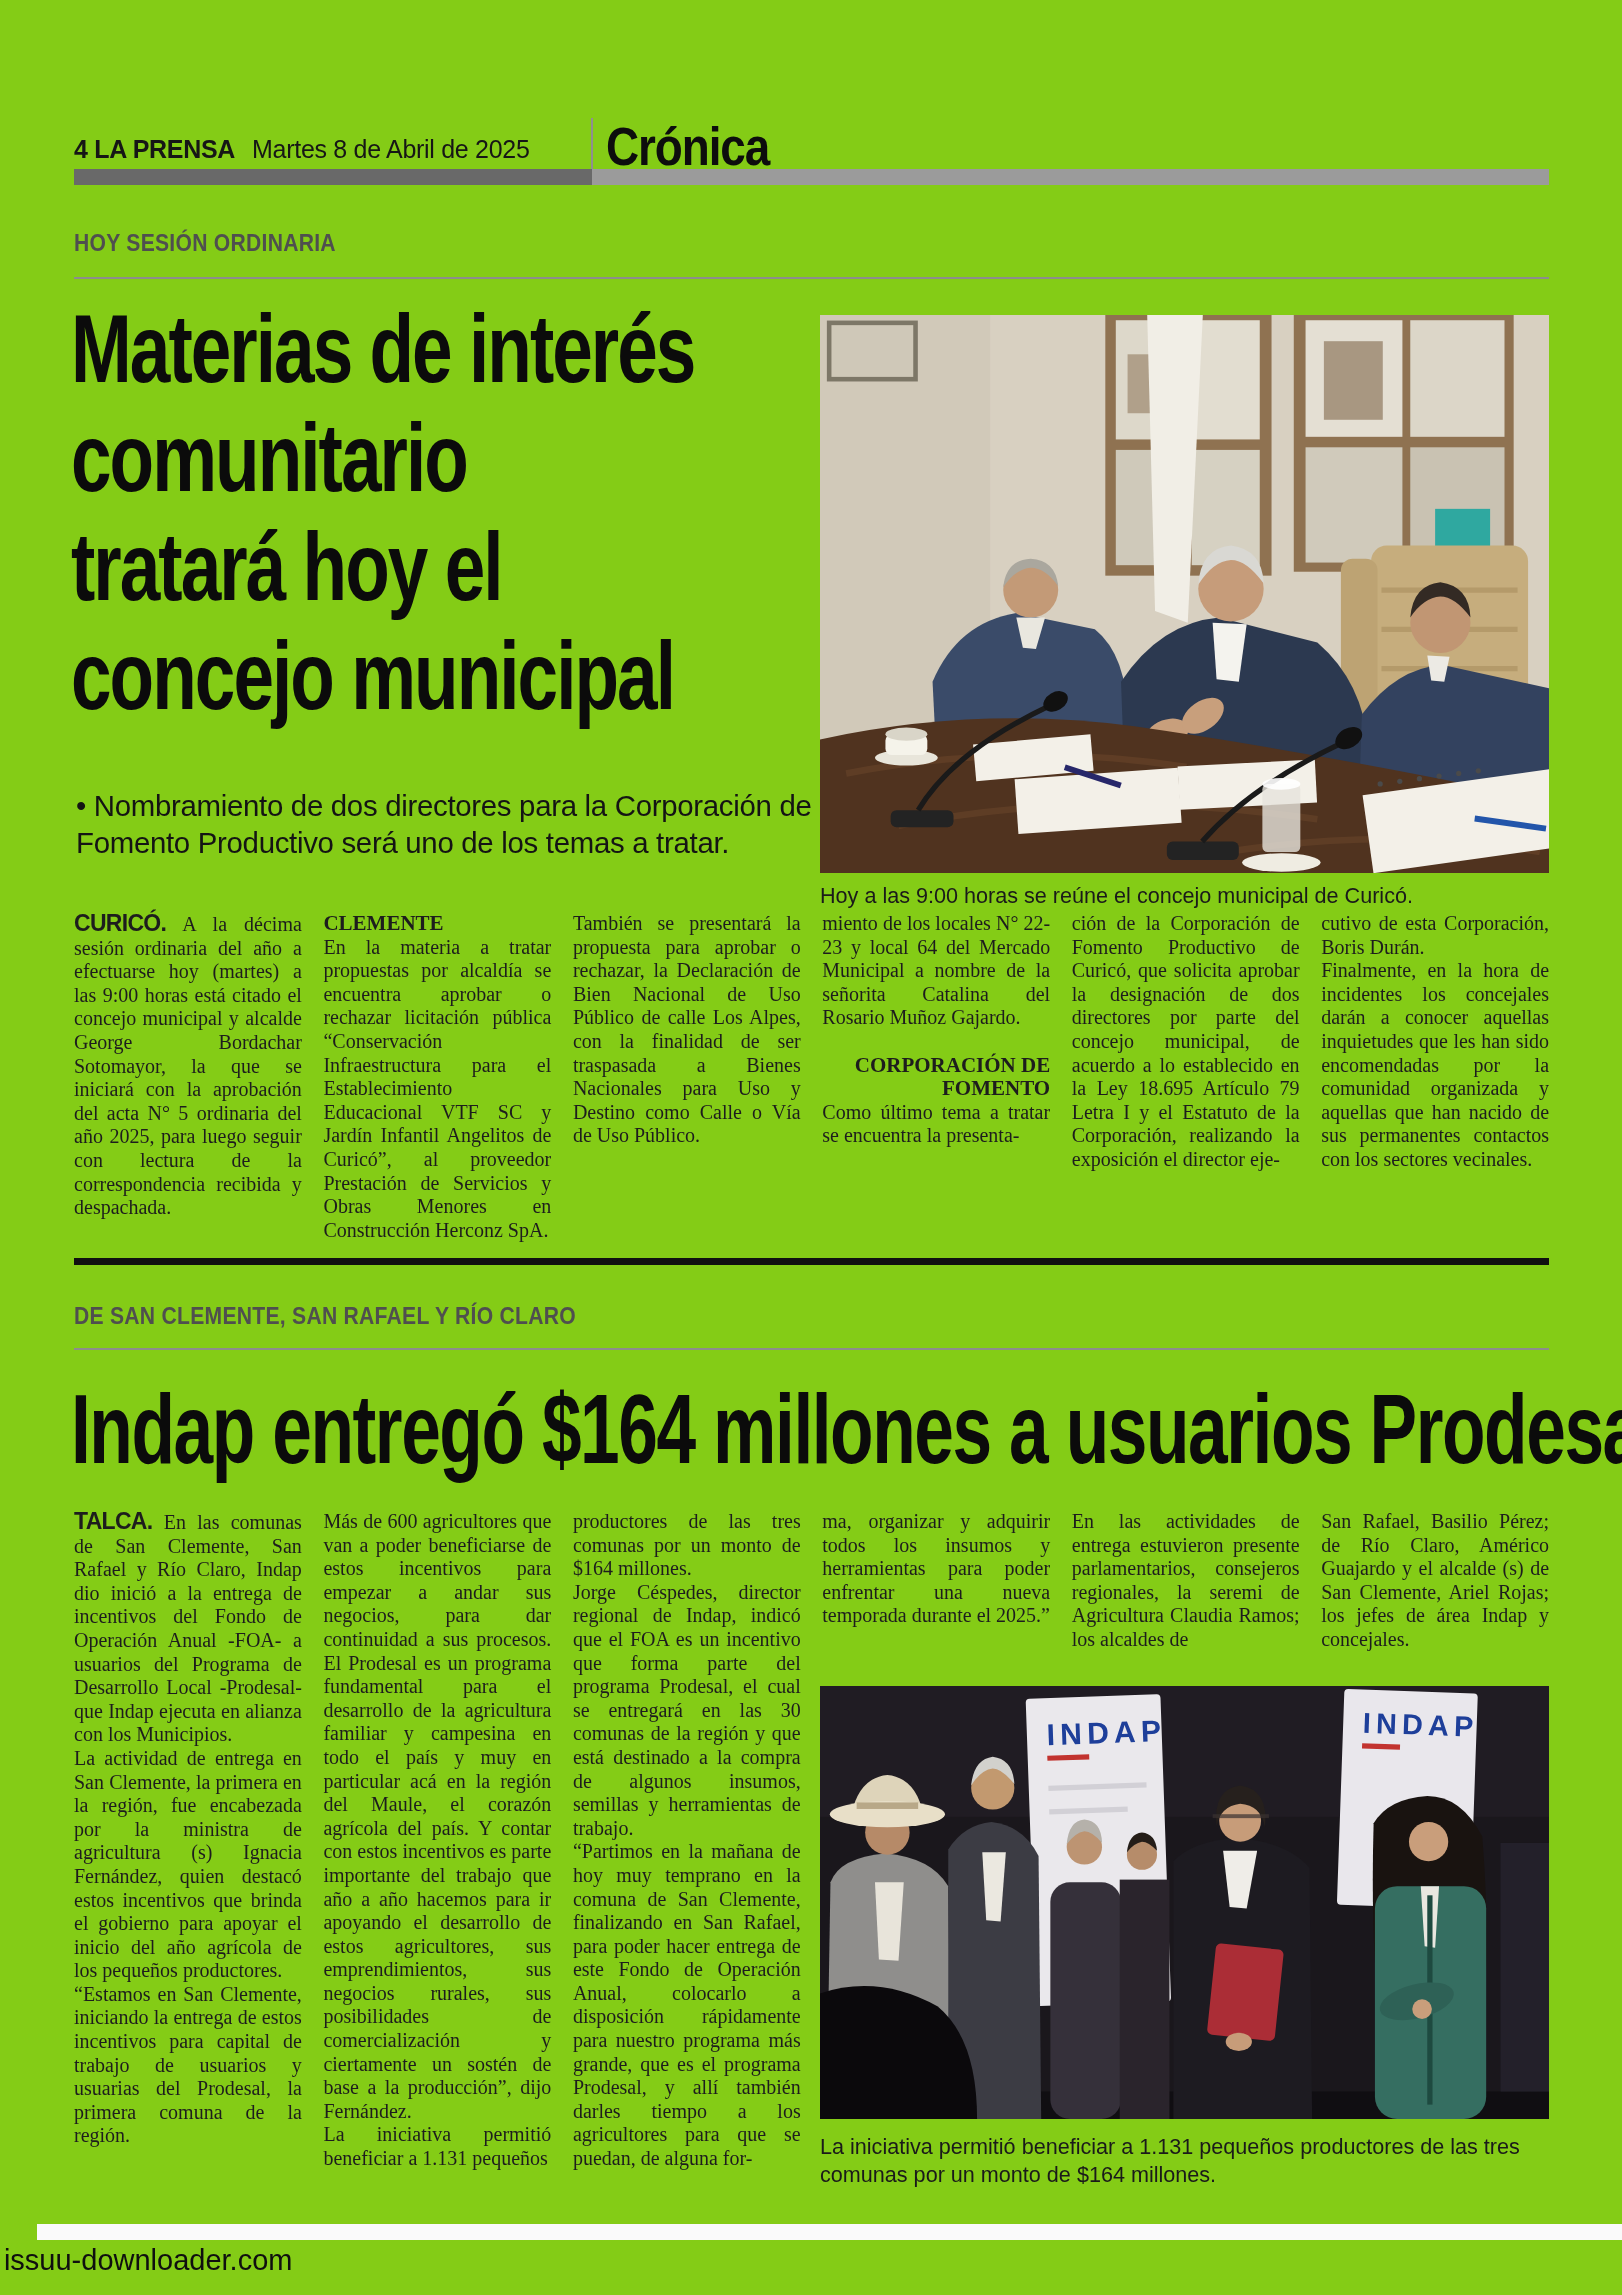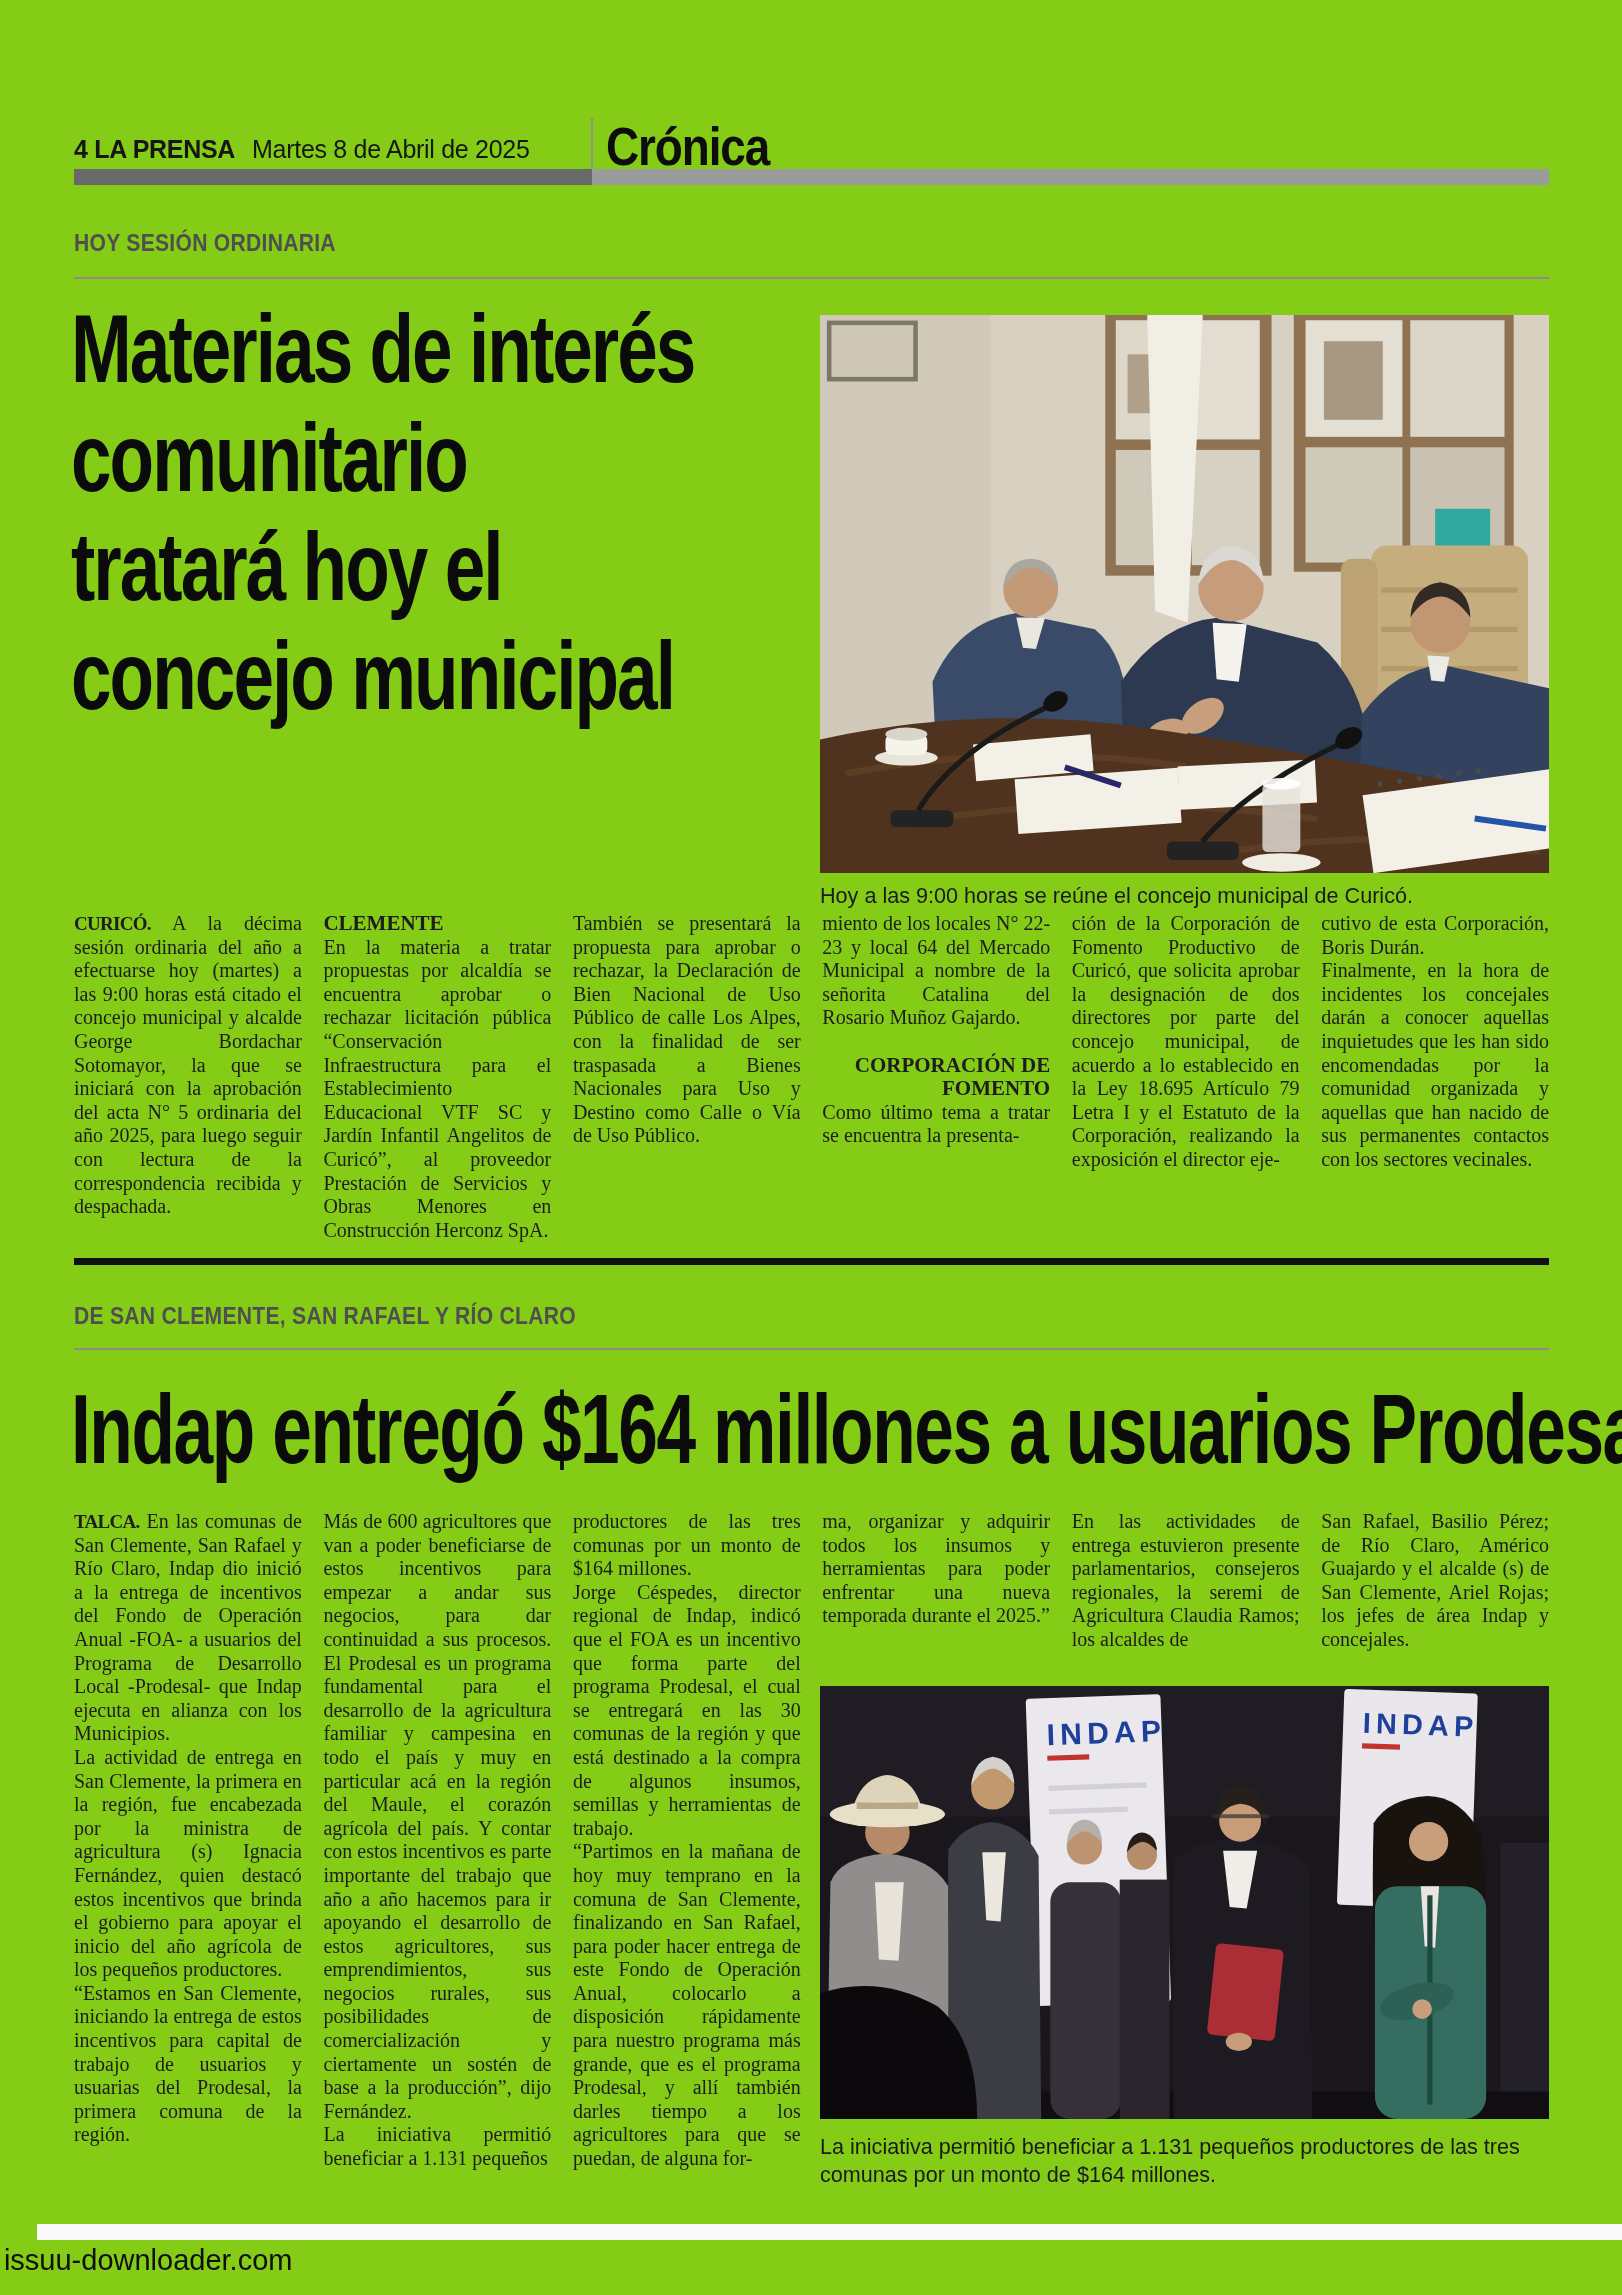--- a/index.html
+++ b/index.html
@@ -37,21 +37,21 @@
   #photo2{top:1686px;height:433px;}
   .photo svg{display:block;width:100%;height:100%;}
   .caption{position:absolute;left:820px;width:729px;font-size:21.6px;line-height:27.5px;color:#1a1a1a;}
   #caption1{top:882px;} #caption2{top:2133px;}
 
   
   .cols{position:absolute;left:74px;width:1475px;display:flex;gap:21.6px;}
   #body1{top:912px;} #body2{top:1510px;}
   .col{flex:1 1 0;min-width:0;}
   .col p{margin:0;text-align:justify;font-family:"Liberation Serif",serif;font-size:20px;line-height:23.6px;color:#1d1d1d;}
-  .lead-in{font-family:Liberation Serif, serif;font-weight:700;font-size:19px;letter-spacing:-0.7px;}
+  .lead-in{font-family:Liberation Sans, sans-serif;font-weight:700;font-size:23px;letter-spacing:-0.7px;}
   p.subhead{font-family:"Liberation Serif",serif;font-weight:700;font-size:21px;line-height:23.6px;text-align:left;}
   p.subhead.spaced{margin-top:23.6px;text-align:right;}
 
   
   .bottom-strip{position:absolute;left:37px;top:2224px;width:1586px;height:15.7px;background:#fafafa;}
   .watermark{position:absolute;left:3.9px;top:2244px;font-size:29px;color:#0f0f0f;}
 </style>
 </head>
 <body>
 
@@ -68,20 +68,21 @@
   <div class="kicker" id="kicker1">HOY SESIÓN ORDINARIA</div>
   <div class="thin-rule" id="rule1"></div>
 
   <div class="headline1">
     <div class="hl">Materias de interés</div>
     <div class="hl">comunitario</div>
     <div class="hl">tratará hoy el</div>
     <div class="hl">concejo municipal</div>
   </div>
 
+  <div class="deck">• Nombramiento de dos directores para la Corporación de Fomento Productivo será uno de los temas a tratar.</div>
 
   <div class="photo" id="photo1">
     <svg viewBox="0 0 1114 852" preserveAspectRatio="none">
       <rect width="1114" height="852" fill="#d8d0c1"></rect>
       <rect x="0" y="0" width="260" height="852" fill="#d1c9b9"></rect>
       <rect x="14" y="12" width="132" height="86" fill="#cfc8b8" stroke="#7d7767" stroke-width="7"></rect>
 
       <g>
         <rect x="436" y="0" width="254" height="398" fill="#8f7251"></rect>
         <rect x="452" y="8" width="104" height="182" fill="#ddd8ca"></rect>

